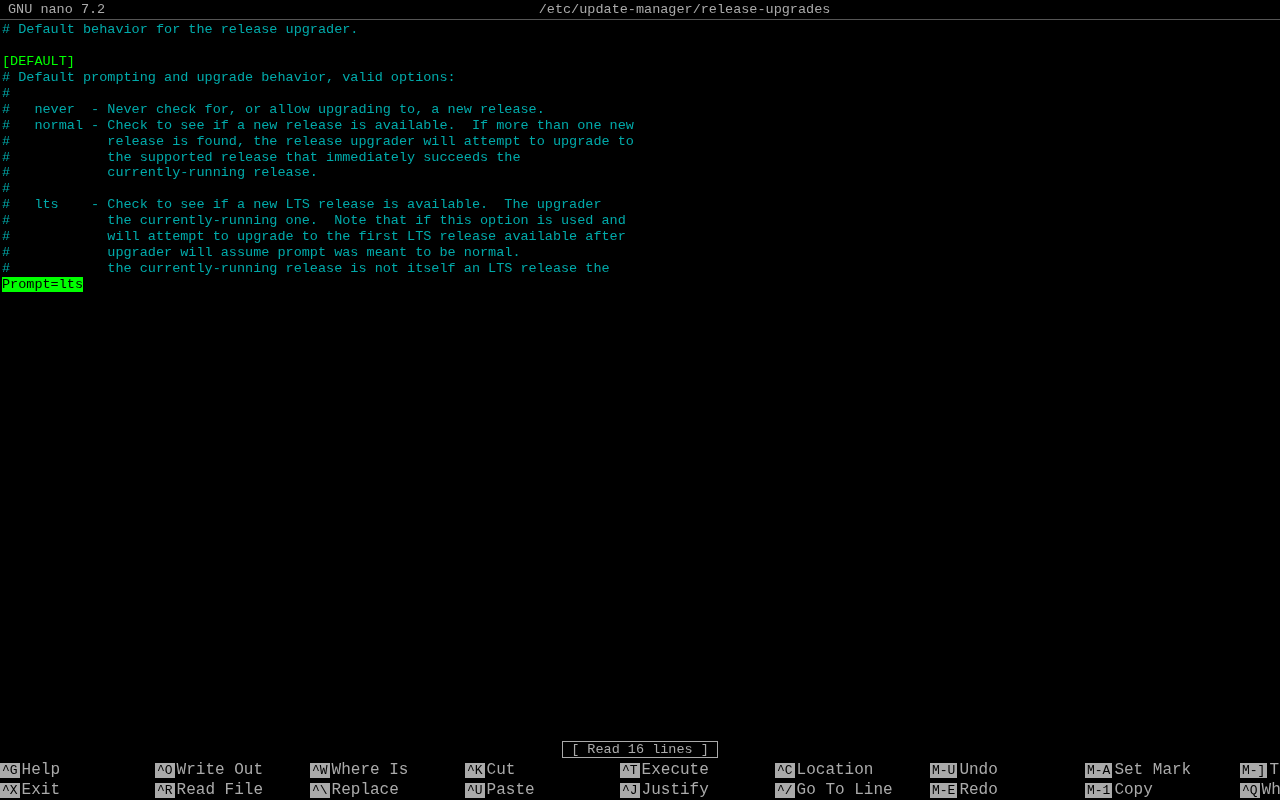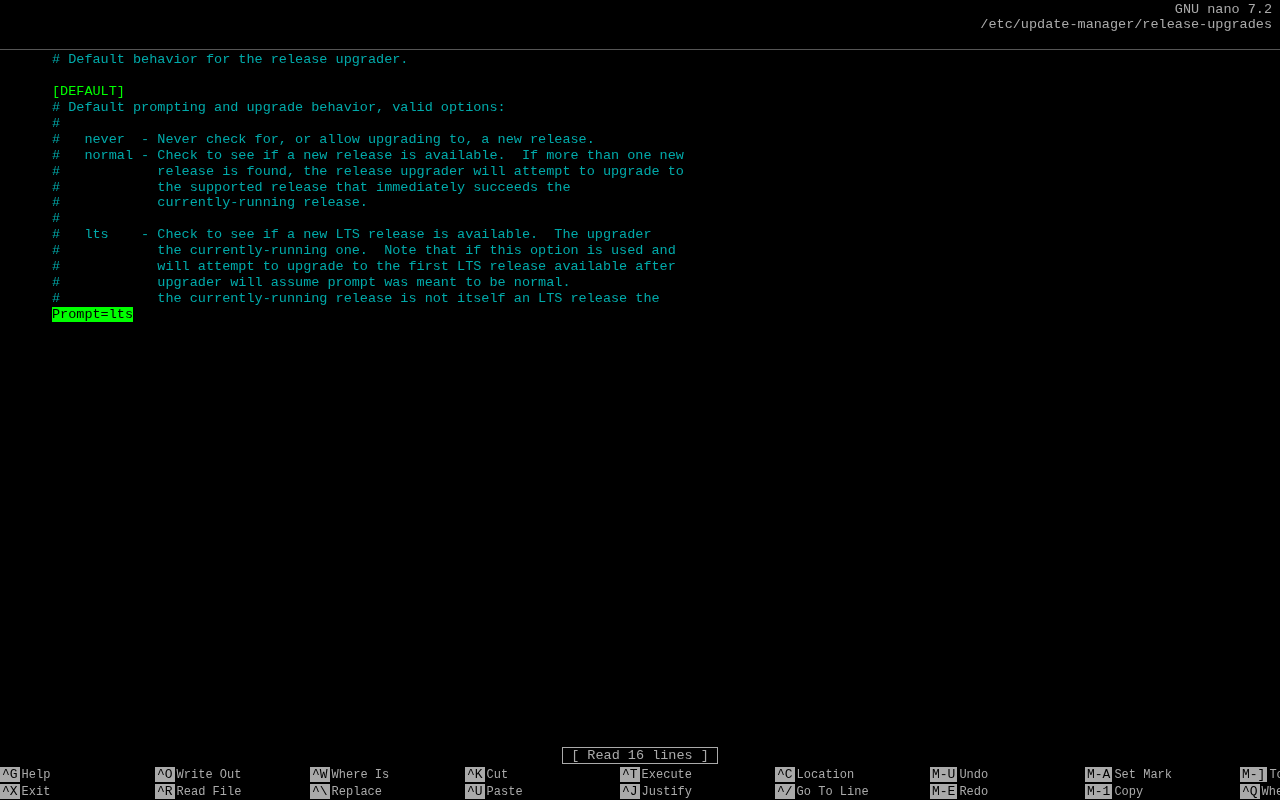--- a/index.html
+++ b/index.html
@@ -16,34 +16,32 @@
     }
     #title-bar {
       background: #000;
       color: #aaaaaa;
       text-align: right;
       padding: 2px 0;
       display: flex;
       justify-content: space-between;
       padding: 2px 8px;
       border-bottom: 1px solid #555;
-      flex-direction: column;
     }
     #editor-area {
       flex: 1;
       padding: 2px 0;
       overflow: hidden;
       position: relative;
     }
     .line {
       white-space: pre;
       line-height: 1.18em;
-      padding-left: 12px;
+      padding-left: 2px;
       color: #00aaaa;
-      margin-left: 40px;
     }
     .cursor-highlight {
       background: #00ff00;
       color: #000;
     }
     #status-bar {
       background: #000;
       color: #aaaaaa;
       text-align: center;
       padding: 2px 12px;
@@ -68,21 +66,21 @@
     }
     .shortcut-key {
       color: #000;
       background: #aaaaaa;
       padding: 0 2px;
       margin-right: 2px;
       font-size: 13px;
     }
     .shortcut-label {
       color: #aaaaaa;
-      font-size: 12px;
+      font-size: 16px;
     }
   </style>
 </head>
 <body>
 
 <div id="title-bar">
   <span>GNU nano 7.2</span>
   <span>/etc/update-manager/release-upgrades</span>
   <span>&nbsp;</span>
 </div>

